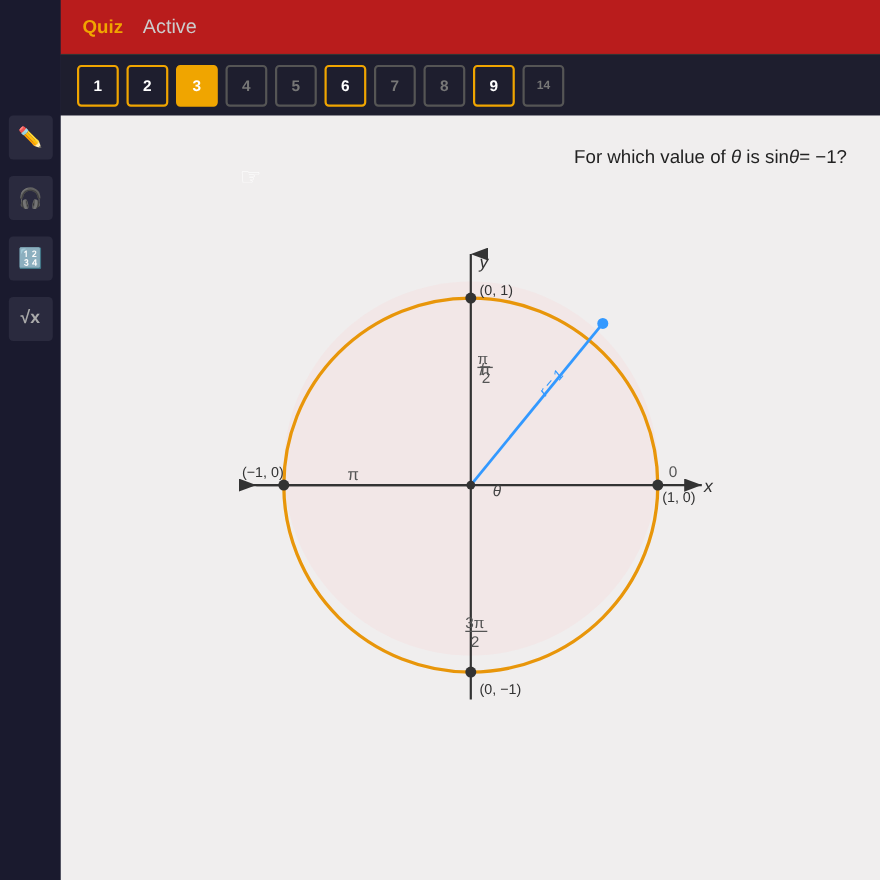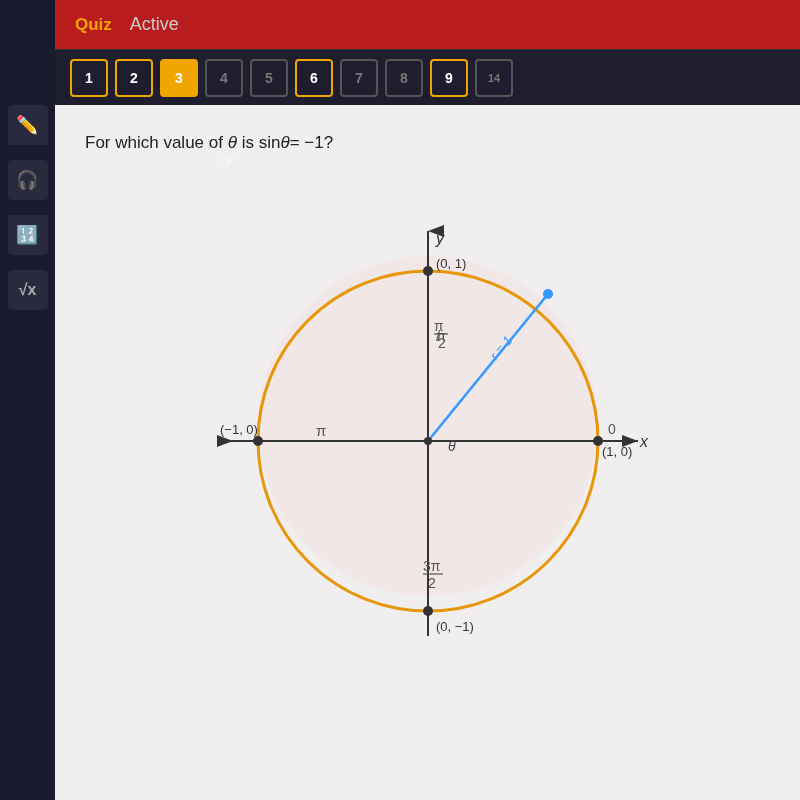--- a/index.html
+++ b/index.html
@@ -74,20 +74,21 @@
       right: 0;
       bottom: 0;
       background: #f0eeee;
       padding: 25px 30px;
     }
     .question-text {
       font-size: 17px;
       color: #222;
       margin-bottom: 20px;
       line-height: 1.5;
+      text-align: right;
     }
     
     .diagram-container {
       display: flex;
       justify-content: center;
       align-items: center;
       margin-top: 10px;
     }
     svg.unit-circle {
       width: 500px;

